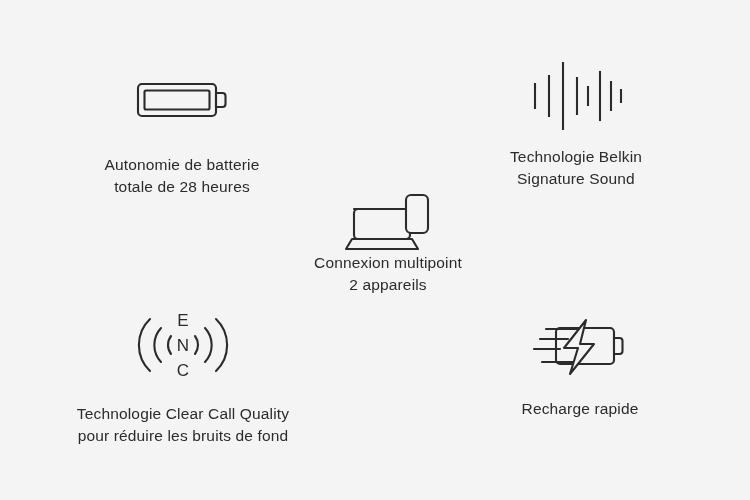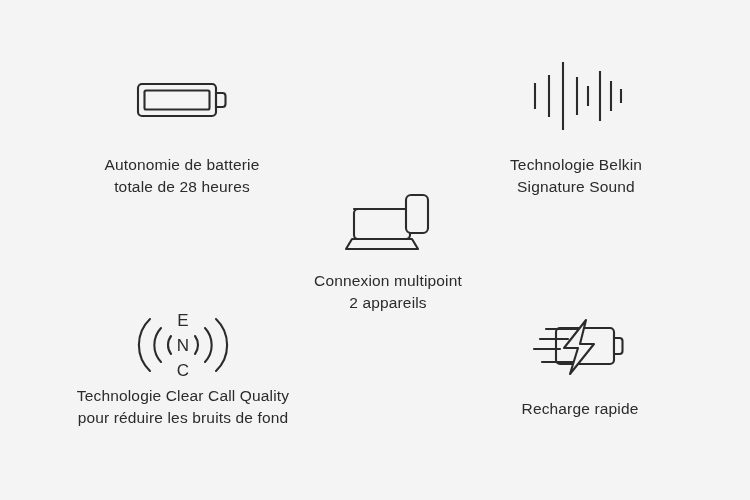--- a/index.html
+++ b/index.html
@@ -51,37 +51,37 @@
   }
   #feature-battery-life .feature-icon { height: 72px; }
   #feature-battery-life .feature-caption { margin-top: 18px; }
 
   #feature-signature-sound {
     left: 456px;
     top: 56px;
     width: 240px;
   }
   #feature-signature-sound .feature-icon { height: 80px; }
-  #feature-signature-sound .feature-caption { margin-top: 18px; }
+  #feature-signature-sound .feature-caption { margin-top: 10px; }
 
   #feature-multipoint {
     left: 268px;
     top: 190px;
     width: 240px;
   }
   #feature-multipoint .feature-icon { height: 62px; }
-  #feature-multipoint .feature-caption { margin-top: 18px; }
+  #feature-multipoint .feature-caption { }
 
   #feature-clear-call {
     left: 63px;
     top: 305px;
     width: 240px;
   }
   #feature-clear-call .feature-icon { height: 80px; }
-  #feature-clear-call .feature-caption { }
+  #feature-clear-call .feature-caption { margin-top: 18px; }
 
   #feature-fast-charge {
     left: 460px;
     top: 316px;
     width: 240px;
   }
   #feature-fast-charge .feature-icon { height: 62px; }
   #feature-fast-charge .feature-caption { margin-top: 20px; }
 
   svg { display: block; }

